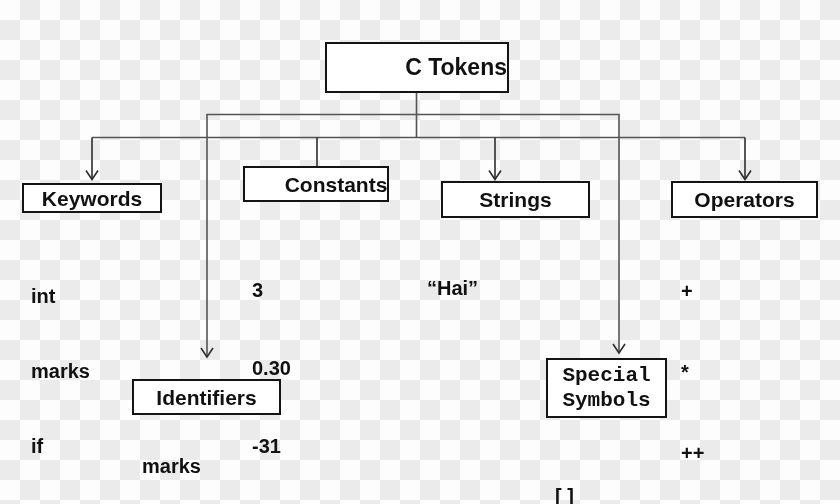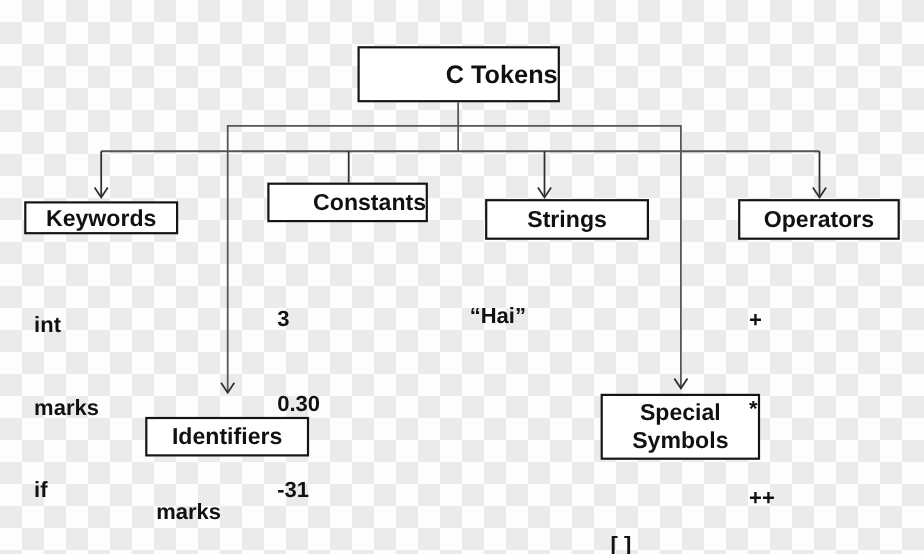--- a/index.html
+++ b/index.html
@@ -96,21 +96,21 @@
   </div>
 
   <div class="node" style="left:671px;top:181px;width:147px;height:37px;">
     <span>Operators</span>
   </div>
 
   <div class="node" style="left:132px;top:359px;width:149px;height:36px;margin-top:20px;">
     <span>Identifiers</span>
   </div>
 
-  <div class="node" style="left:546px;top:358px;width:145px;height:60px;padding:0 12px;">
+  <div class="node" style="left:546px;top:358px;width:121px;height:60px;padding:0 12px;font-family:Liberation Mono, monospace;">
     <span>Special Symbols</span>
   </div>
 
   <div class="list tight" style="left:31px;top:234px;">
     <div>int</div>
     <div>marks</div>
     <div>if</div>
     
   </div>
 

